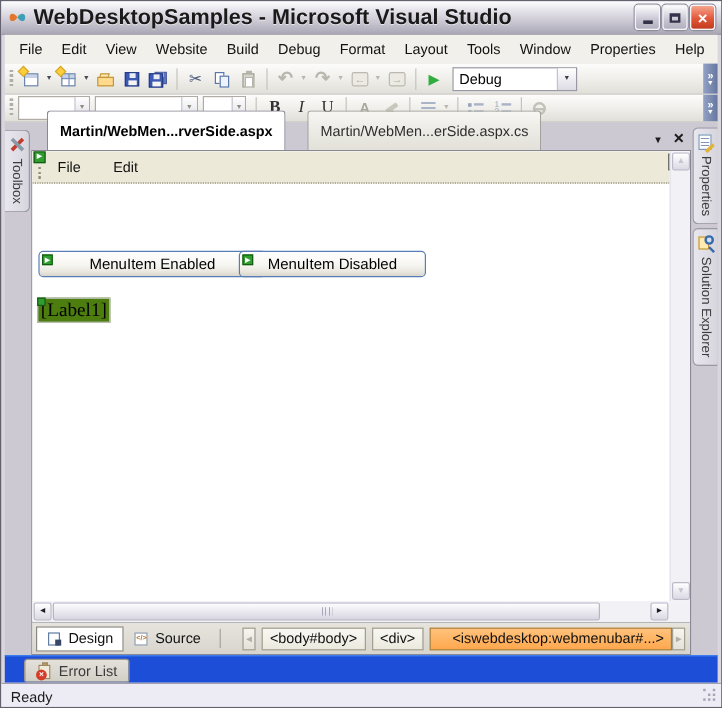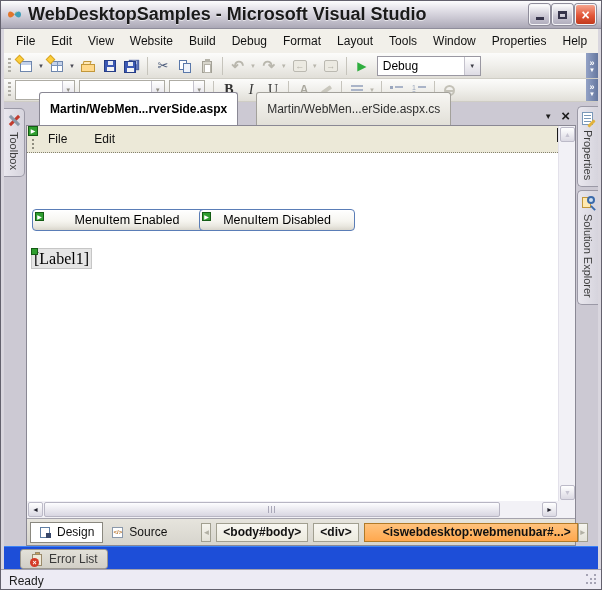--- a/index.html
+++ b/index.html
@@ -158,21 +158,21 @@
     border:1px solid #1a1a1a; display:flex; align-items:center; justify-content:center; font-size:8px; color:#000; }
 
   .xp-btn { position:absolute; height:22px; border:1px solid #5a7db7; border-radius:4px;
     background:linear-gradient(180deg,#ffffff 0%,#f6f5f0 55%,#eae8e0 80%,#d9d6cc 100%);
     box-shadow:inset 0 1px 0 #fff; display:flex; align-items:center; justify-content:center; font-size:12.5px; }
   .xp-btn .ctl-glyph { left:2px; top:2px; width:9px; height:9px; line-height:8px; }
   .btn1 { left:5px; top:83px; width:190px; }
   .btn2 { left:172px; top:83px; width:156px; }
 
   .label1 { position:absolute; left:4px; top:122px; font-family:"Liberation Serif", serif; font-size:16px;
-    line-height:19px; border:1px solid #c6c6c6; padding:0 2px; background:#e5e5e5; }
+    line-height:19px; border:1px solid #c6c6c6; padding:0 2px; background:#4d7c0f; }
   .label1 .ctl-glyph { left:-1px; top:-1px; width:7px; height:7px; line-height:6px; font-size:5px; }
 
   
   .vscroll { position:absolute; top:0; right:0; bottom:17px; width:17px; background:#f2f1f6;
     border-left:1px solid #e3e1ea; display:flex; flex-direction:column; justify-content:space-between; }
   .hscroll { position:absolute; left:0; right:17px; bottom:0; height:17px; background:#f2f1f6; }
   .sbtn { width:15px; height:15px; margin:1px; border:1px solid #bcbac8; border-radius:2px;
     background:linear-gradient(180deg,#ffffff,#dbd9e3); display:flex; align-items:center; justify-content:center;
     font-size:7px; }
   .sbtn.dis { color:#c6c4d1; }
@@ -194,21 +194,21 @@
   .ic12 { position:relative; width:13px; height:13px; flex:none; }
   .des-page { position:absolute; left:1px; top:1px; width:10px; height:11px; background:#fff; border:1px solid #5f7da3; }
   .des-corner { position:absolute; right:1px; bottom:1px; width:5px; height:5px; background:#37476a; }
   .src-box { position:absolute; left:1px; top:1px; width:11px; height:11px; background:#fff; border:1px solid #8a98aa;
     display:flex; align-items:center; justify-content:center; font-size:6px; color:#b8742c; font-weight:bold; }
   .navbtn { width:14px; height:19px; border:1px solid #a19f90; background:linear-gradient(180deg,#f6f5ef,#e4e2d8);
     color:#b2b0a4; display:flex; align-items:center; justify-content:center; font-size:8px; }
   .navbtn.first { margin-left:10px; }
   .navbtn.last { margin-left:auto; margin-right:1px; }
   .tagbtn { height:19px; display:flex; align-items:center; padding:0 6px; border:1px solid #a19f90;
-    background:linear-gradient(180deg,#f8f7f2,#eceade); margin-left:5px; white-space:nowrap; color:#111;font-weight:bold; }
+    background:linear-gradient(180deg,#f8f7f2,#eceade); margin-left:5px; white-space:nowrap; color:#111; }
   .tagbtn.hl { background:linear-gradient(180deg,#ffc27c,#ffa84e); border-color:#b07a28;padding-left:18px; }
 
   
   .errorrow { position:absolute; top:545px; left:3px; right:3px; height:23px; background:#1d4ed8;
     border-top:1px solid #3b82f6; }
   .errtab { position:absolute; left:16px; top:2px; height:20px; display:flex; align-items:center; gap:5px;
     padding:0 9px; background:linear-gradient(180deg,#e3e1d9,#d2cfc7); border:1px solid #9b9890;
     border-radius:3px; color:#3a3a3a; }
   .el-ic { position:relative; width:14px; height:15px; flex:none; }
   .el-clip { position:absolute; left:2px; top:2px; width:10px; height:12px; background:#efe9da; border:1px solid #9a8a6a; }

